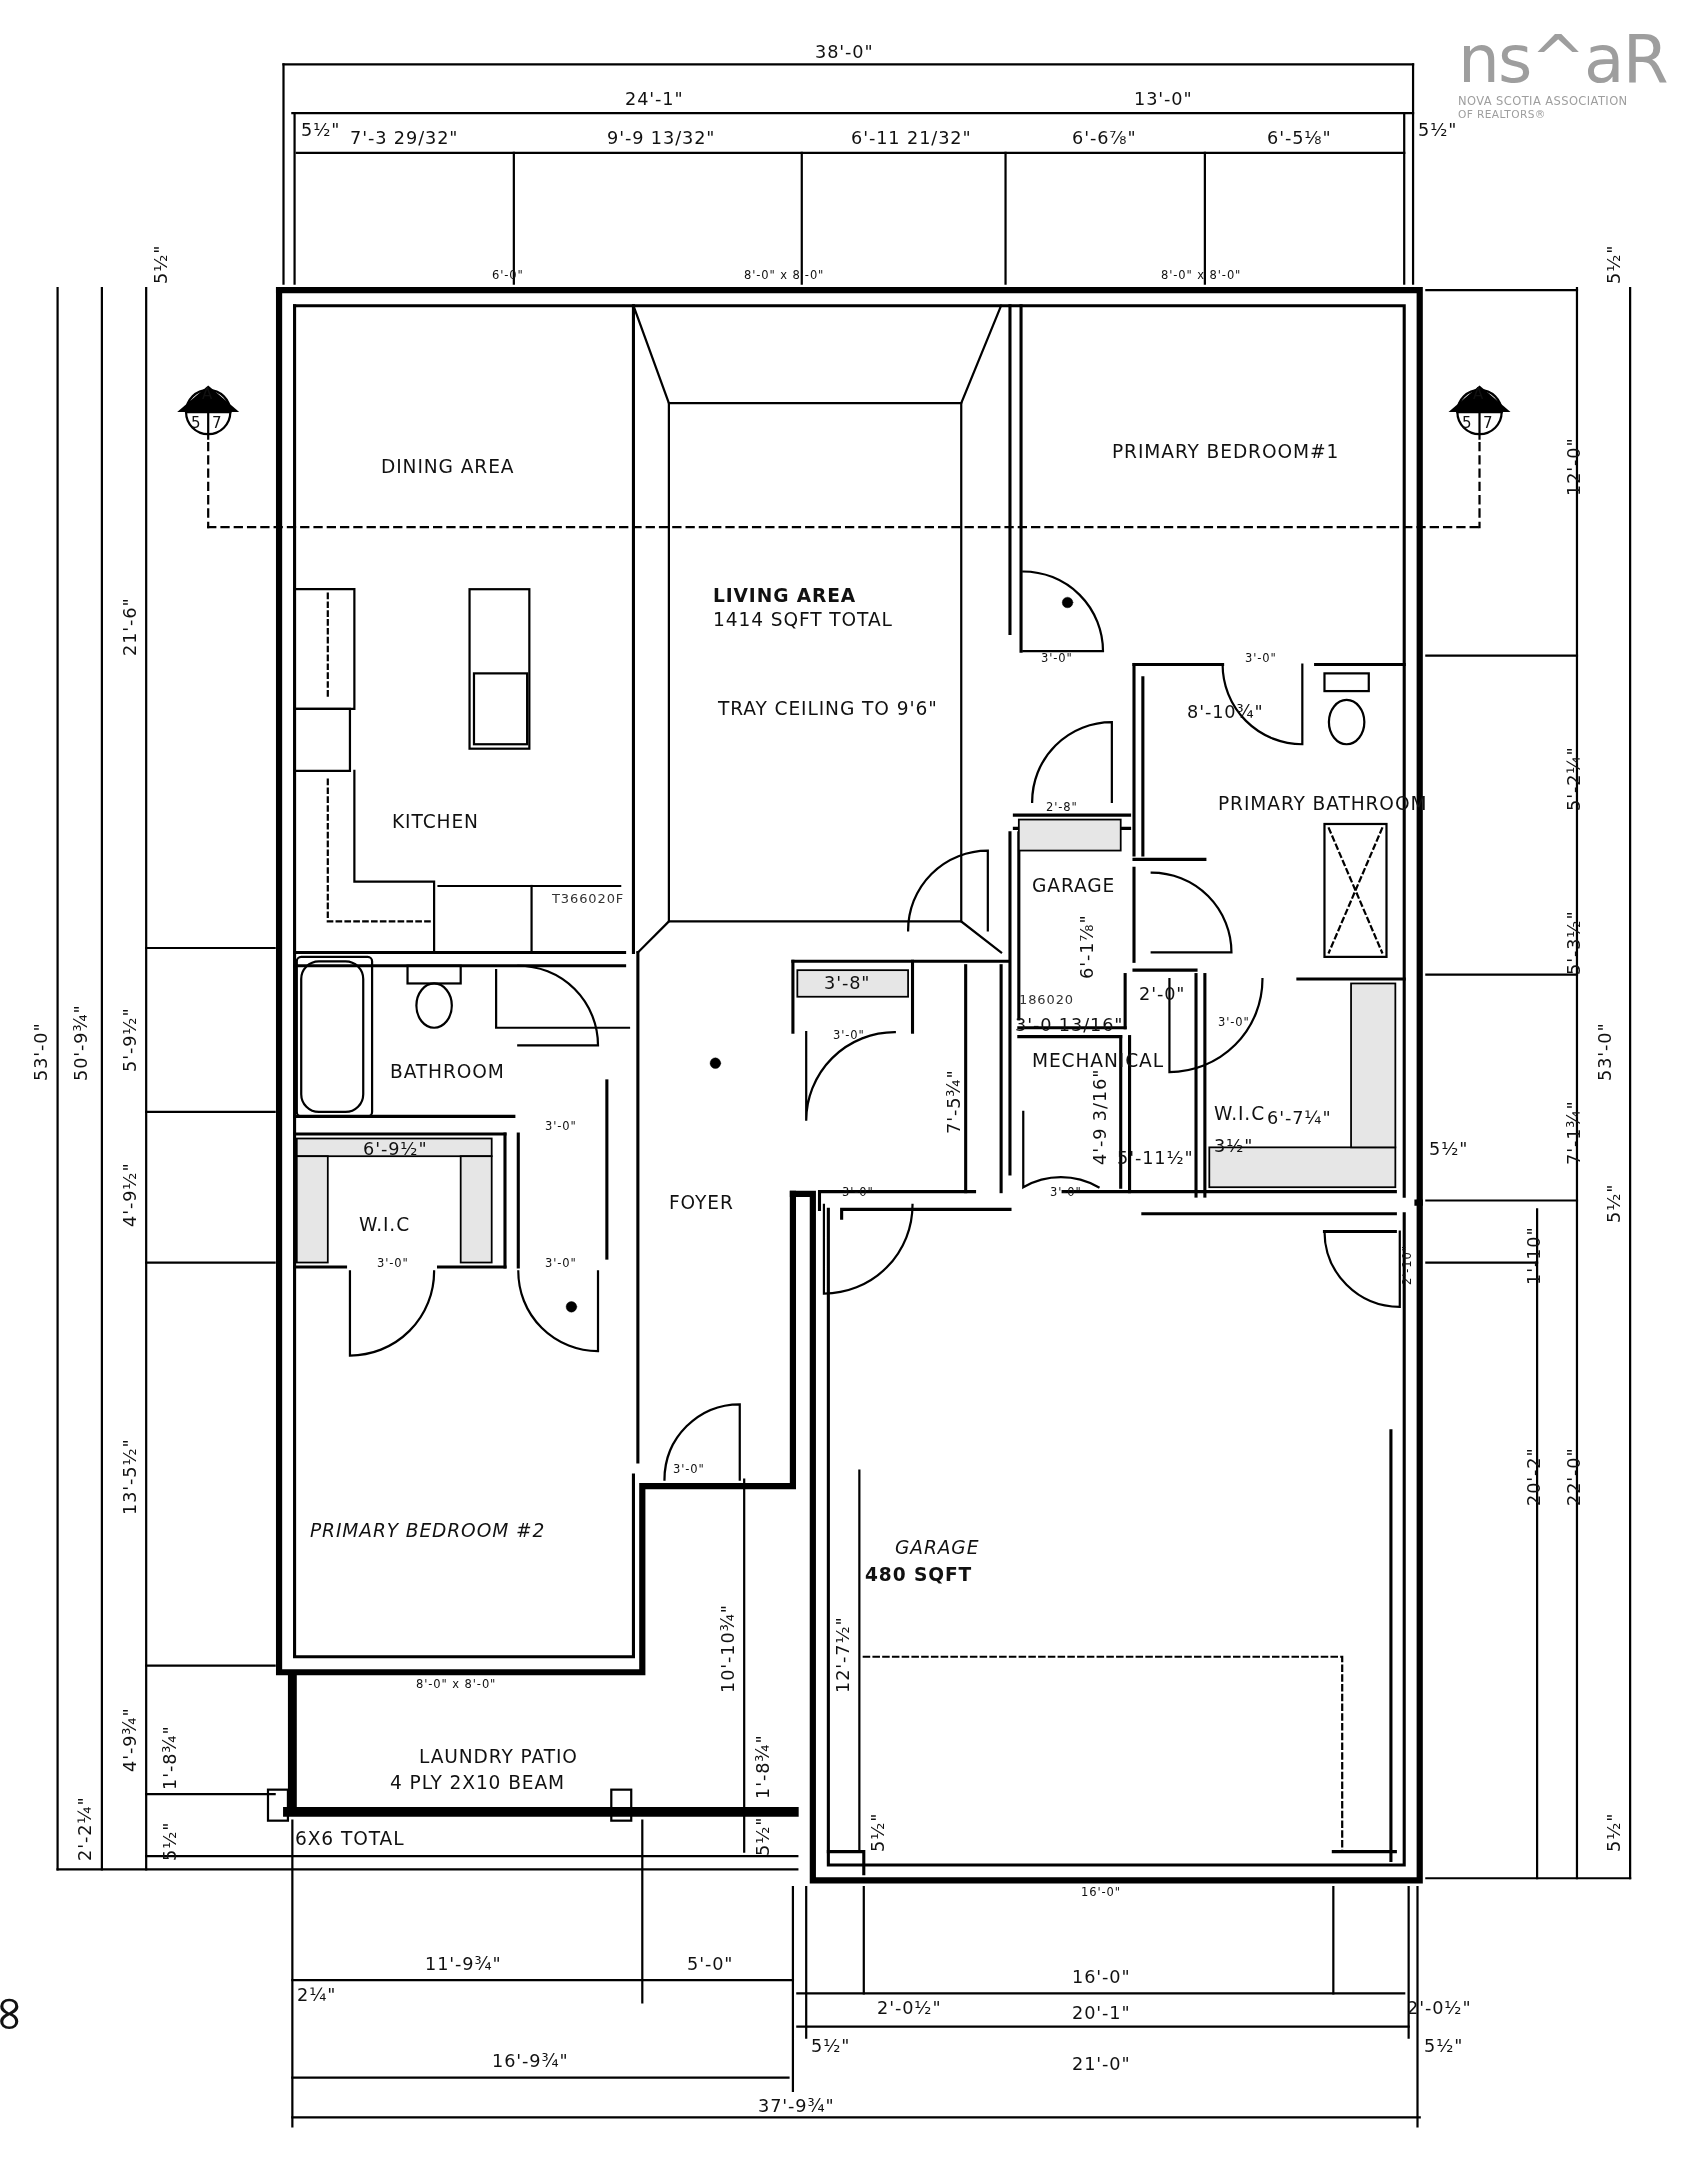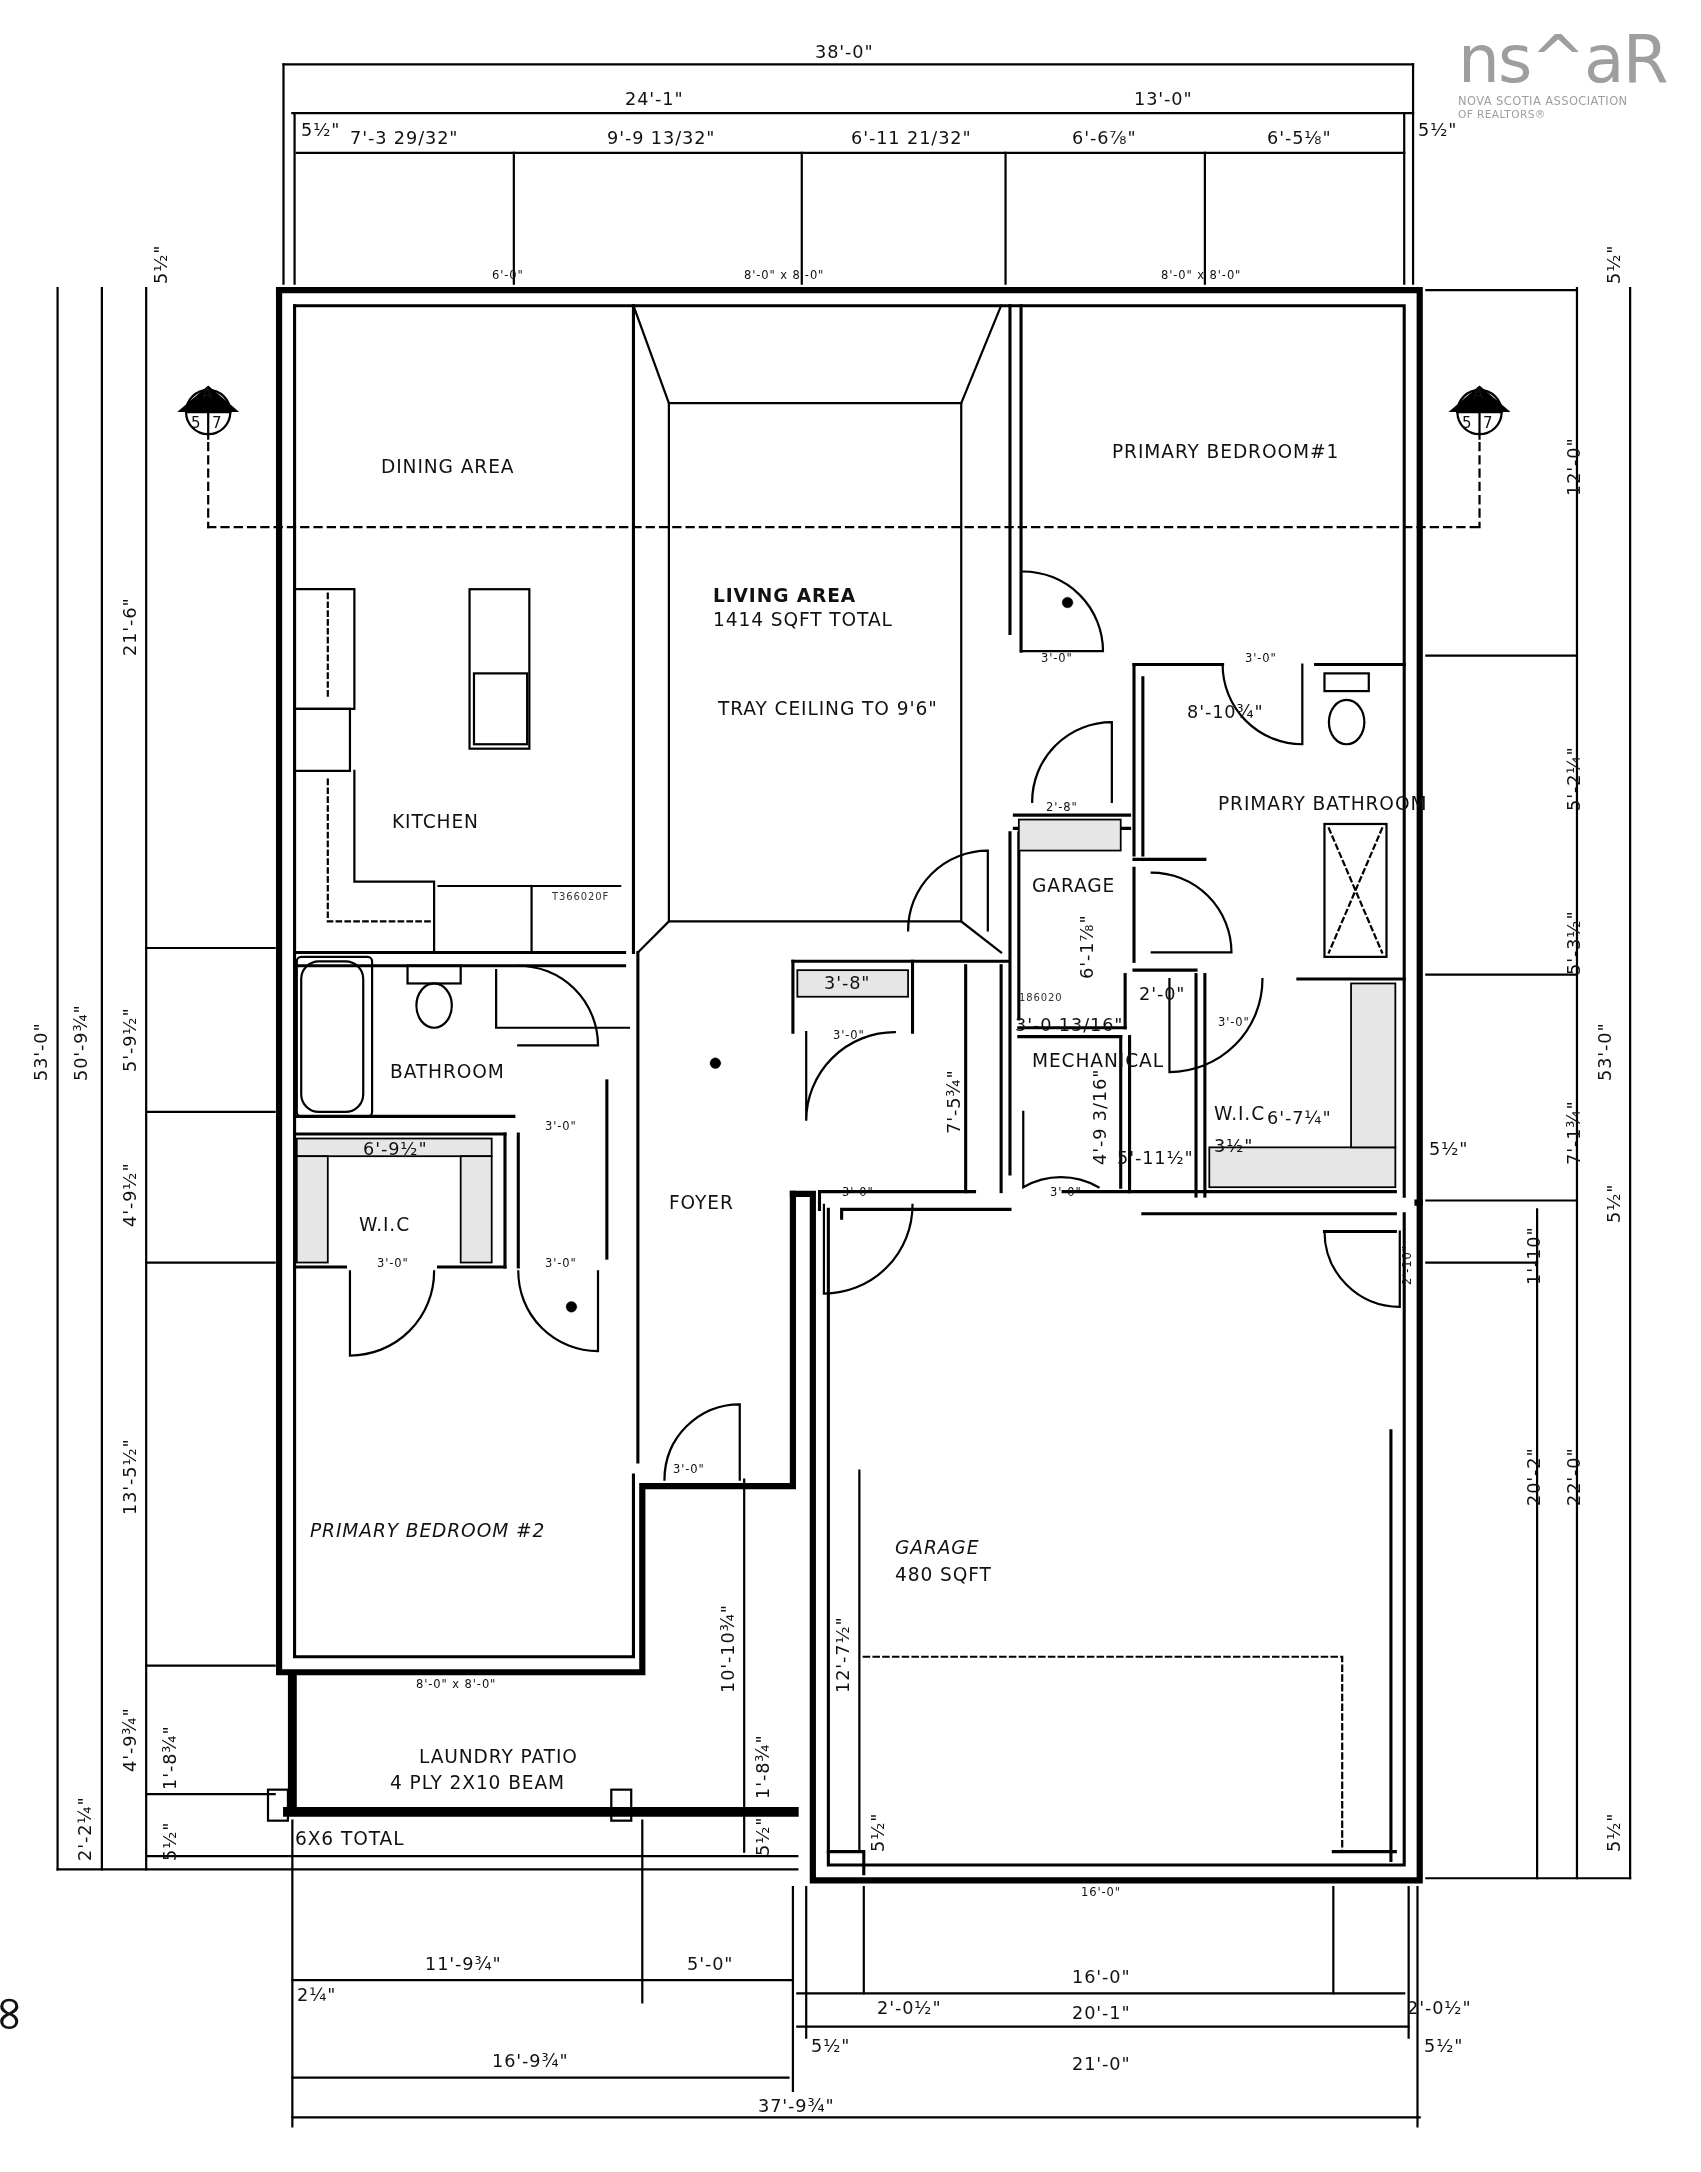--- a/index.html
+++ b/index.html
@@ -4,21 +4,21 @@
 <style>
   html, body { margin: 0; padding: 0; background: #ffffff; }
   body { width: 1701px; height: 2172px; position: relative; overflow: hidden;
          font-family: "DejaVu Sans", sans-serif; }
   #plan { position: absolute; left: 0; top: 0; width: 1701px; height: 2172px; }
   .lbl { position: absolute; color: #111; white-space: nowrap; letter-spacing: 0.9px;
          font-family: "DejaVu Sans", sans-serif; }
   .room { font-size: 18.6px; }
   .dim  { font-size: 17.7px; }
   .dims { font-size: 11.5px; }
-  .tiny { font-size: 10px; color: #333; text-align: right; }
+  .tiny { font-size: 13px; color: #333; text-align: right; }
   .vert { transform: rotate(-90deg); transform-origin: left top; }
   .logo { position: absolute; left: 1458px; top: 26.6px; color: #9e9e9e;
           font-family: "DejaVu Sans", sans-serif; }
   .logo .mark { font-size: 66px; letter-spacing: -1.8px; line-height: 1; }
   .logo .sub1 { font-size: 11.5px; letter-spacing: 0.4px; margin-top: 1.8px; }
   .logo .sub2 { font-size: 10.6px; letter-spacing: 0.4px; }
 </style>
 </head>
 <body>
 
@@ -216,21 +216,21 @@
 <div class="lbl room" style="left:392px;top:811px;">KITCHEN</div>
 <div class="lbl room" style="left:1218px;top:793px;">PRIMARY BATHROOM</div>
 <div class="lbl room" style="left:1032px;top:875px;">GARAGE</div>
 <div class="lbl room" style="left:1032px;top:1050px;">MECHANICAL</div>
 <div class="lbl room" style="left:390px;top:1061px;">BATHROOM</div>
 <div class="lbl room" style="left:359px;top:1214px;">W.I.C</div>
 <div class="lbl room" style="left:1214px;top:1103px;">W.I.C</div>
 <div class="lbl room" style="left:669px;top:1192px;">FOYER</div>
 <div class="lbl room" style="left:310px;top:1520px;font-style:italic;">PRIMARY BEDROOM #2</div>
 <div class="lbl room" style="left:895px;top:1537px;font-style:italic;">GARAGE</div>
-<div class="lbl room" style="left:895px;top:1564px;">480 SQFT</div>
+<div class="lbl room" style="left:865px;top:1564px;font-weight:bold;">480 SQFT</div>
 <div class="lbl room" style="left:419px;top:1746px;">LAUNDRY PATIO</div>
 <div class="lbl room" style="left:390px;top:1772px;">4 PLY 2X10 BEAM</div>
 <div class="lbl room" style="left:295px;top:1828px;">6X6 TOTAL</div>
 
 <div class="lbl dim" style="left:815px;top:42px;">38'-0"</div>
 <div class="lbl dim" style="left:625px;top:89px;">24'-1"</div>
 <div class="lbl dim" style="left:1134px;top:89px;">13'-0"</div>
 <div class="lbl dim" style="left:301px;top:120px;">5½"</div>
 <div class="lbl dim" style="left:1418px;top:120px;">5½"</div>
 <div class="lbl dim" style="left:350px;top:128px;">7'-3 29/32"</div>

